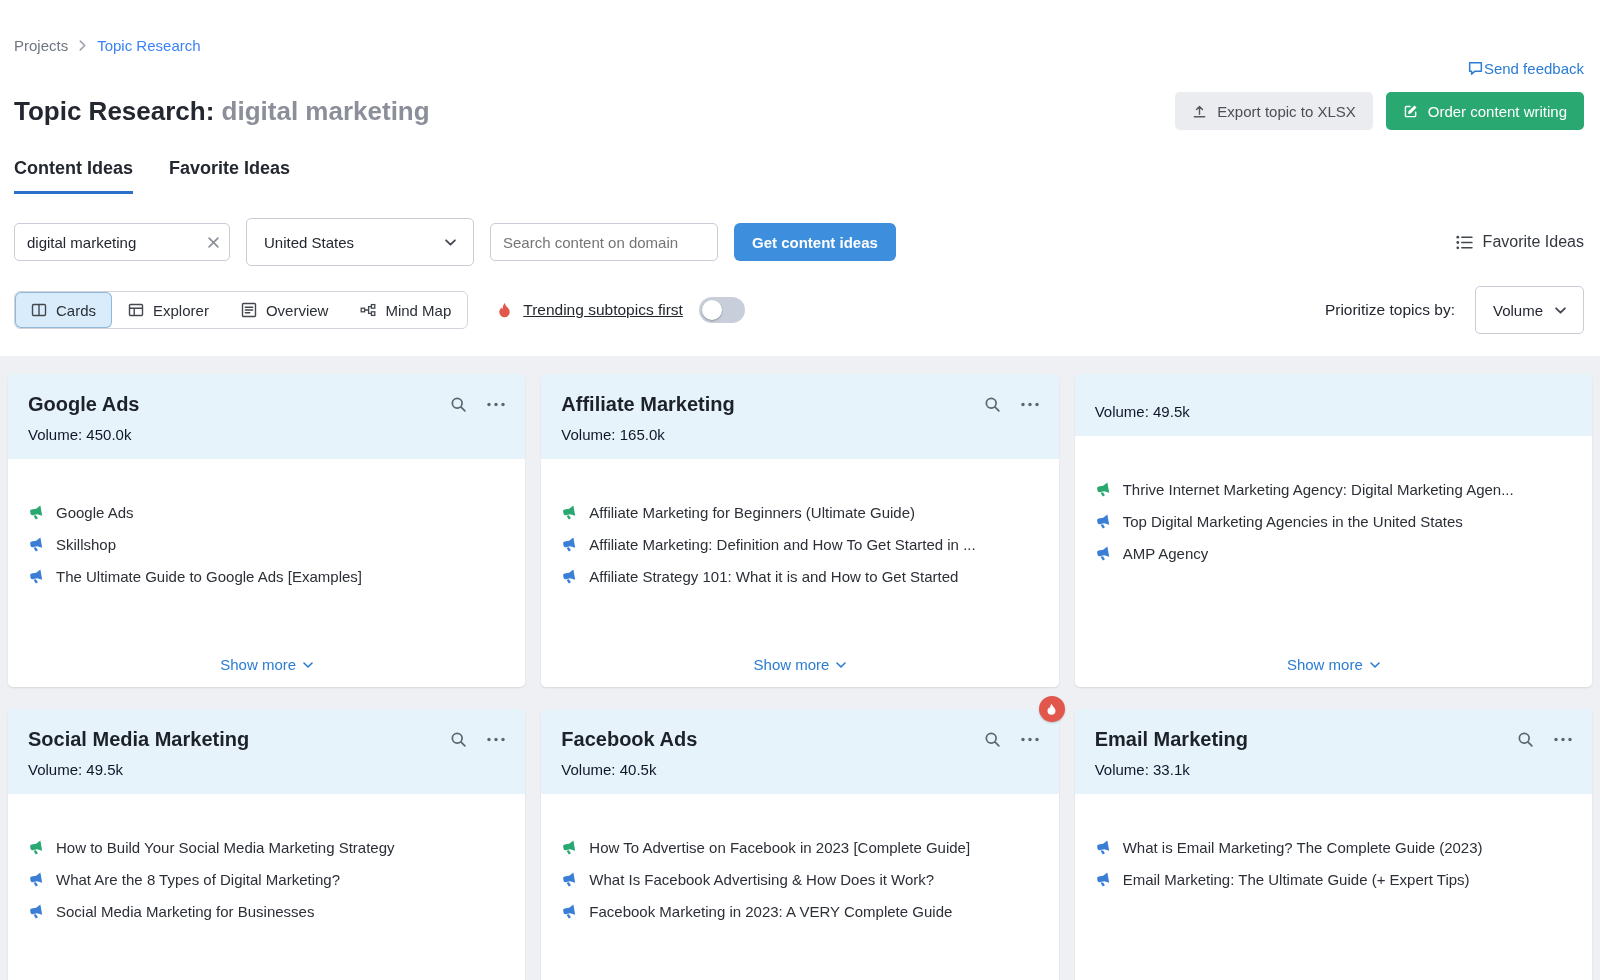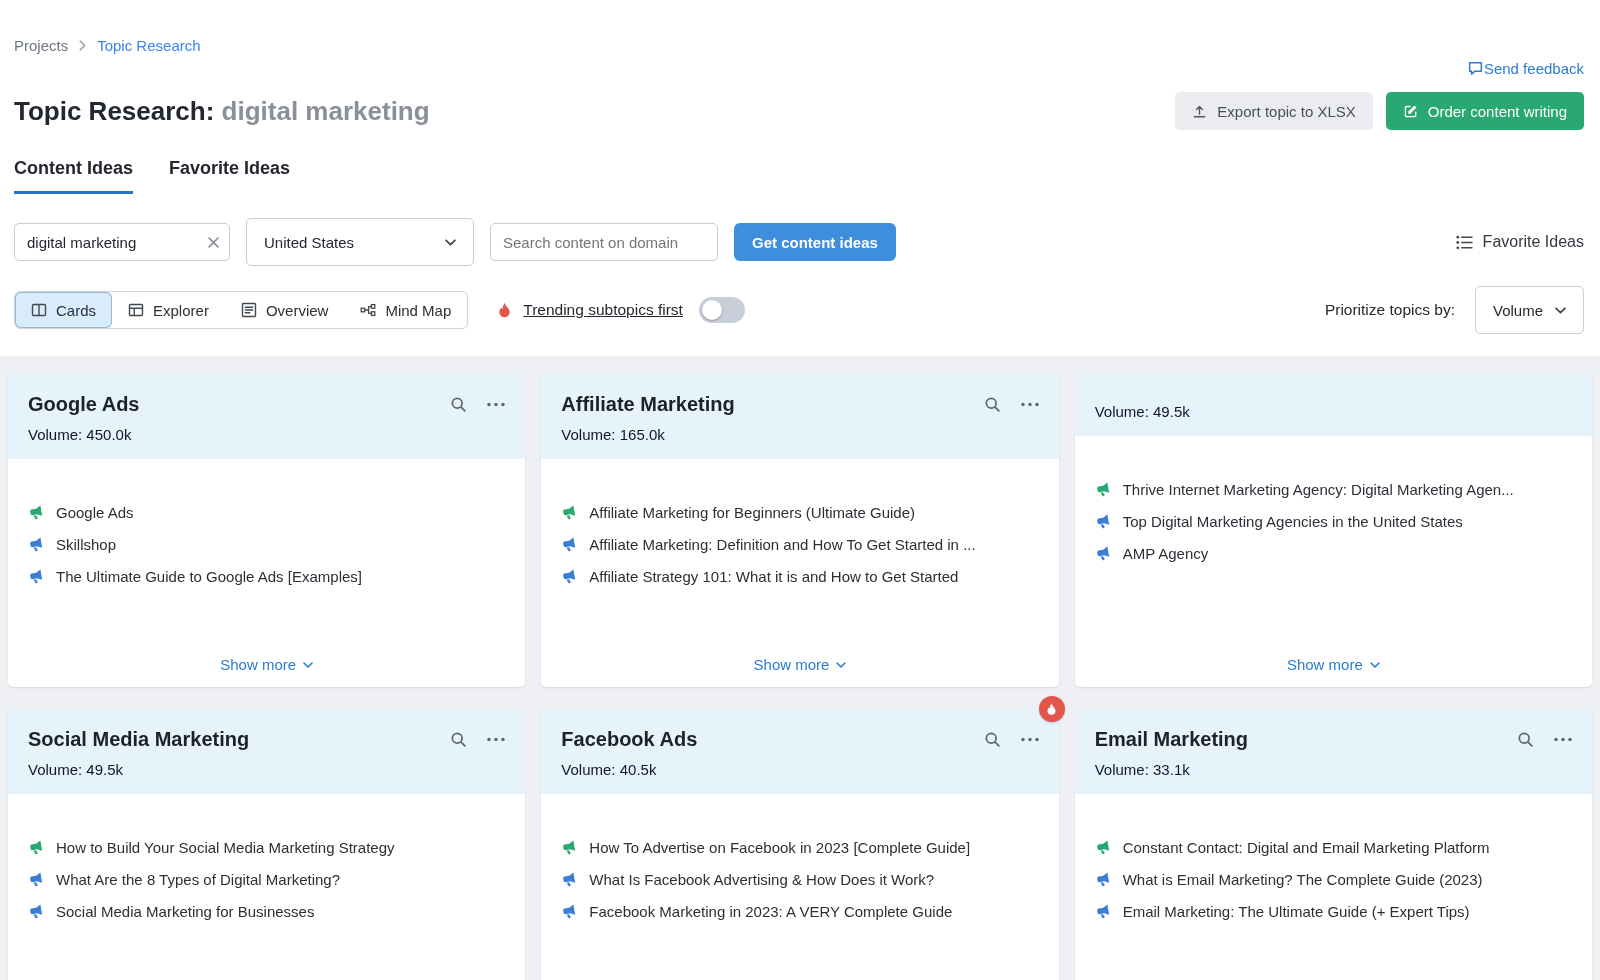--- a/index.html
+++ b/index.html
@@ -571,29 +571,20 @@
                 <circle cx="16" cy="2" r="1.7" fill="#5b6470"></circle>
               </svg>
           </span>
         </div>
       </div>
       <div class="card-volume">Volume: 33.1k</div>
     </header>
     <div class="card-body">
       <ul class="idea-list">
         <li class="idea">
-          <span class="mega mega-green">
-              <svg viewBox="0 0 16 16" width="16" height="16" fill="currentColor">
-                <path d="M13.6 1.4v10.4l-4.7-2.3H4.2a1.7 1.7 0 0 1-1.7-1.7V5.6a1.7 1.7 0 0 1 1.7-1.7h4.7l4.7-2.5z"></path>
-                <path d="M5.1 10.3l1.6 4 2.3-.9-1.5-3.1z"></path>
-              </svg>
-            </span>
-          <span class="idea-text">Constant Contact: Digital and Email Marketing Platform</span>
-        </li>
-        <li class="idea">
           <span class="mega mega-blue">
               <svg viewBox="0 0 16 16" width="16" height="16" fill="currentColor">
                 <path d="M13.6 1.4v10.4l-4.7-2.3H4.2a1.7 1.7 0 0 1-1.7-1.7V5.6a1.7 1.7 0 0 1 1.7-1.7h4.7l4.7-2.5z"></path>
                 <path d="M5.1 10.3l1.6 4 2.3-.9-1.5-3.1z"></path>
               </svg>
             </span>
           <span class="idea-text">What is Email Marketing? The Complete Guide (2023)</span>
         </li>
         <li class="idea">
           <span class="mega mega-blue">

